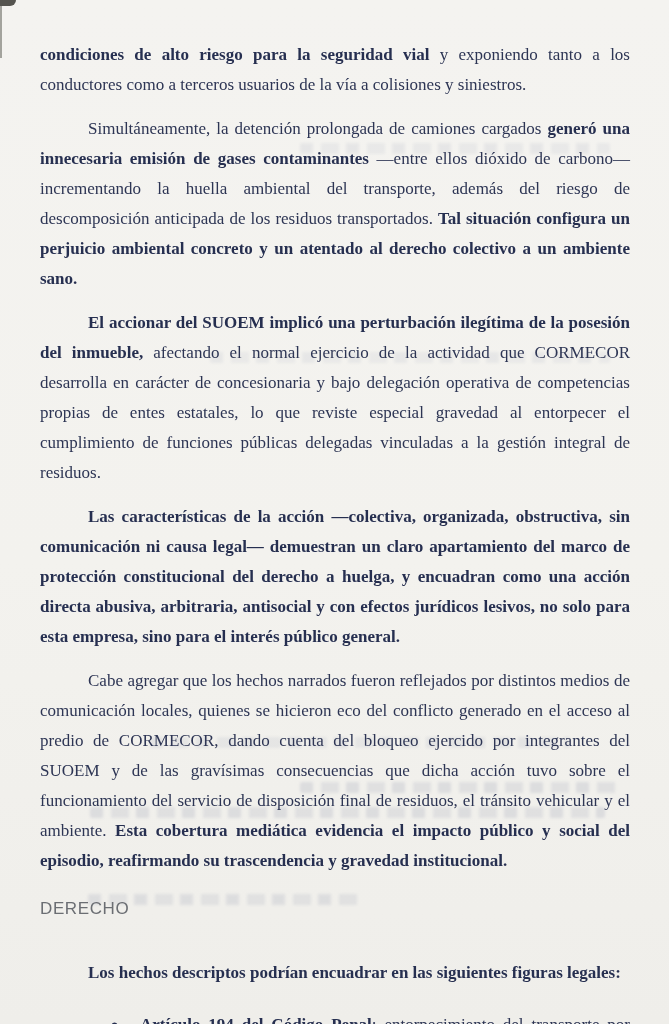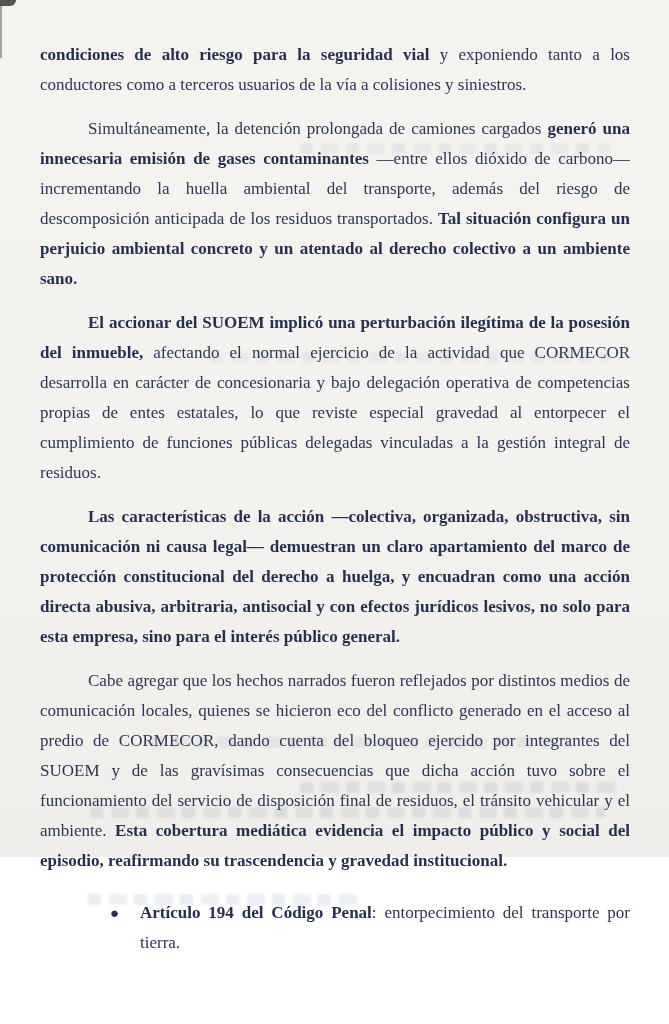--- a/index.html
+++ b/index.html
@@ -4,21 +4,21 @@
 <style>
   * { margin: 0; padding: 0; box-sizing: border-box; }
   html, body { width: 669px; height: 1024px; }
   body {
     font-family: "Liberation Serif", serif;
     overflow: hidden;
   }
   .page {
     position: relative;
     width: 669px;
-    height: 857px;
+    height: 1024px;
     background: linear-gradient(180deg, #f4f3f0 0%, #f3f2ee 55%, #efeeea 100%);
     color: #2d3554;
   }
   
   .edge-sliver {
     position: absolute; left: 0; top: 0;
     width: 2px; height: 58px;
     background: #8f8e88; opacity: .8;
   }
   .corner-mark {
@@ -100,20 +100,22 @@
     <p class="para"><span class="b">condiciones de alto riesgo para la seguridad vial</span><span> y exponiendo tanto a los conductores como a terceros usuarios de la vía a colisiones y siniestros.</span></p>
 
     <p class="para indent"><span>Simultáneamente, la detención prolongada de camiones cargados </span><span class="b">generó una innecesaria emisión de gases contaminantes</span><span> —entre ellos dióxido de carbono— incrementando la huella ambiental del transporte, además del riesgo de descomposición anticipada de los residuos transportados. </span><span class="b">Tal situación configura un perjuicio ambiental concreto y un atentado al derecho colectivo a un ambiente sano.</span></p>
 
     <p class="para indent"><span class="b">El accionar del SUOEM implicó una perturbación ilegítima de la posesión del inmueble,</span><span> afectando el normal ejercicio de la actividad que CORMECOR desarrolla en carácter de concesionaria y bajo delegación operativa de competencias propias de entes estatales, lo que reviste especial gravedad al entorpecer el cumplimiento de funciones públicas delegadas vinculadas a la gestión integral de residuos.</span></p>
 
     <p class="para indent"><span class="b">Las características de la acción —colectiva, organizada, obstructiva, sin comunicación ni causa legal— demuestran un claro apartamiento del marco de protección constitucional del derecho a huelga, y encuadran como una acción directa abusiva, arbitraria, antisocial y con efectos jurídicos lesivos, no solo para esta empresa, sino para el interés público general.</span></p>
 
     <p class="para indent"><span>Cabe agregar que los hechos narrados fueron reflejados por distintos medios de comunicación locales, quienes se hicieron eco del conflicto generado en el acceso al predio de CORMECOR, dando cuenta del bloqueo ejercido por integrantes del SUOEM y de las gravísimas consecuencias que dicha acción tuvo sobre el funcionamiento del servicio de disposición final de residuos, el tránsito vehicular y el ambiente. </span><span class="b">Esta cobertura mediática evidencia el impacto público y social del episodio, reafirmando su trascendencia y gravedad institucional.</span></p>
 
+    <h2 class="derecho">DERECHO</h2>
 
+    <p class="para legal-intro b">Los hechos descriptos podrían encuadrar en las siguientes figuras legales:</p>
 
     <ul class="legal-list">
       <li><span class="bullet-dot">●</span><span class="b">Artículo 194 del Código Penal</span><span>: entorpecimiento del transporte por tierra.</span></li>
     </ul>
 
   </main>
 </div>
 
 </body></html>

